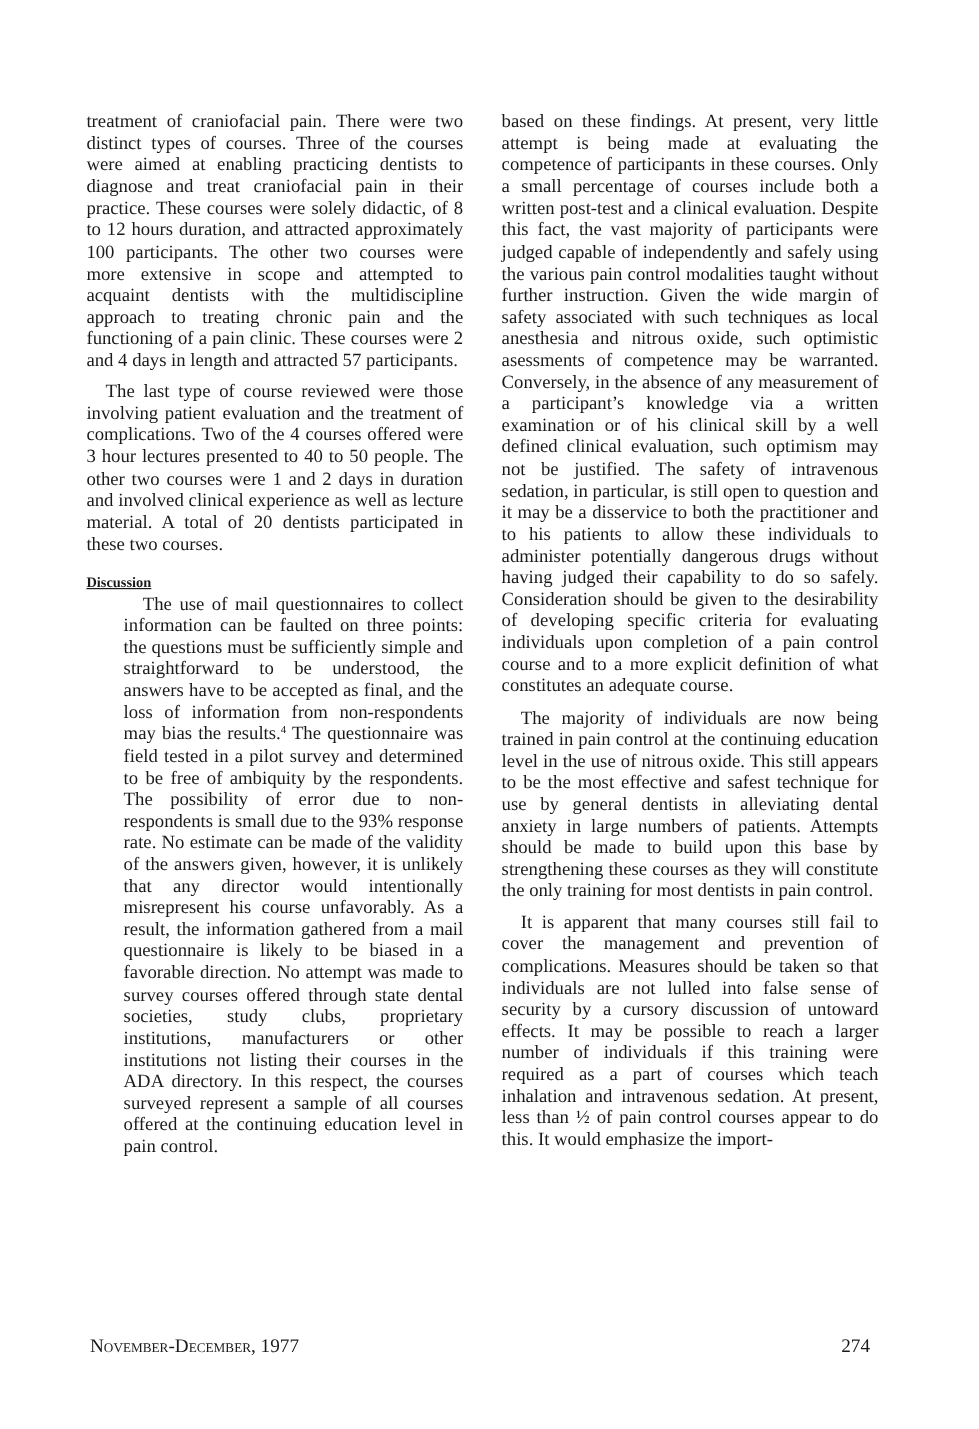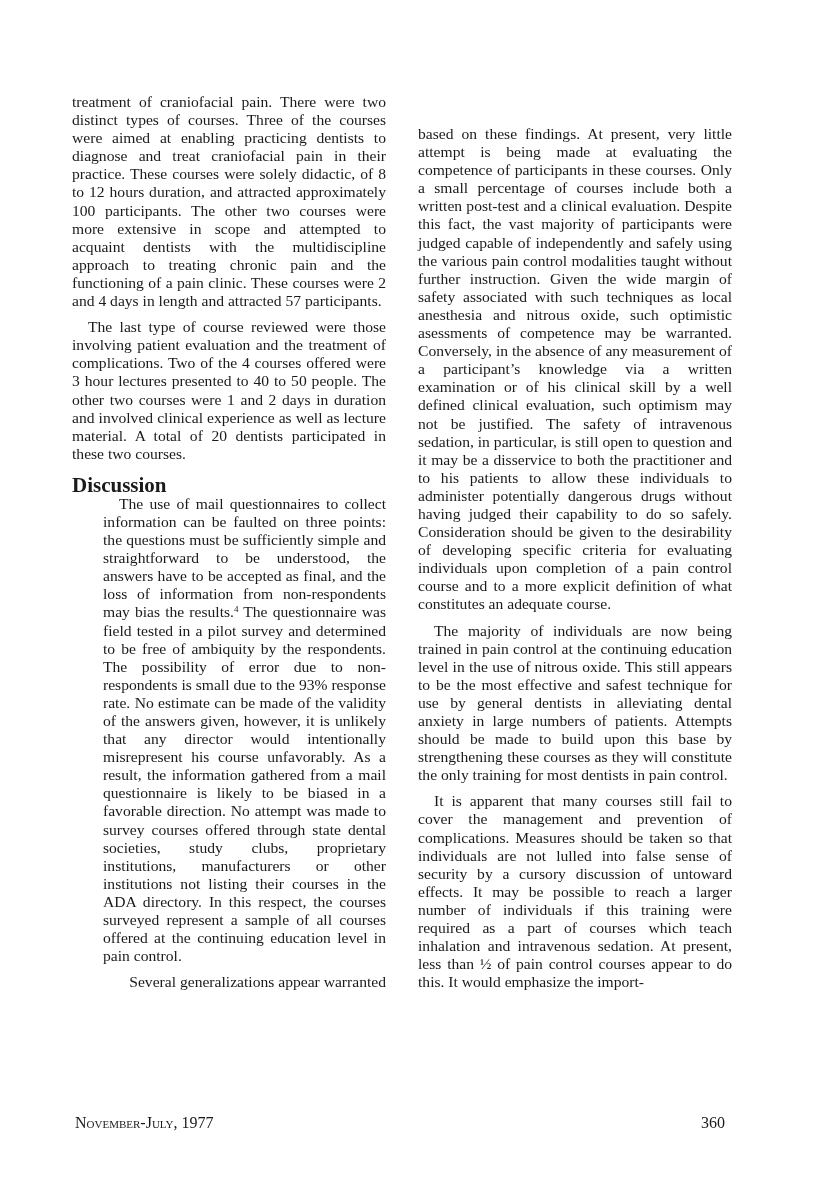--- a/index.html
+++ b/index.html
@@ -11,48 +11,48 @@
   .col {
     position: absolute; top: 93px;
     width: 314px;
     font-family: "Liberation Serif", "DejaVu Serif", serif;
     font-size: 15.6px;
     line-height: 18.1px;
     text-align: justify;
     hyphens: none;
   }
   .col-left { left: 72px; }
-  .col-right { left: 418px; margin-top: 32px; }
+  .col-right { left: 418px; }
   .col p { margin: 0 0 8px 0; text-indent: 16px; }
   .col p.first { text-indent: 0; }
   .col h2 {
-    font-size: 21px; font-weight: bold; margin: 13px 0 1px 0;
+    font-size: 12px; font-weight: bold; margin: 13px 0 1px 0;
     line-height: 18px;
+    text-decoration: underline;
   }
   .col p.after-heading { text-indent: 16px; margin-left: 31px; }
   sup { font-size: 9px; line-height: 0; vertical-align: 5px; }
   .footer {
     position: absolute; top: 1114px;
     font-family: "Liberation Serif", "DejaVu Serif", serif;
     font-size: 16px;
   }
   .footer-left { left: 75px; font-variant: small-caps; }
   .footer-right { left: 701px; }
 </style>
 </head>
 <body>
 
 <div class="col col-left">
   <p class="first">treatment of craniofacial pain. There were two distinct types of courses. Three of the courses were aimed at enabling practicing dentists to diagnose and treat craniofacial pain in their practice. These courses were solely didactic, of 8 to 12 hours duration, and attracted approximately 100 participants. The other two courses were more extensive in scope and attempted to acquaint dentists with the multidiscipline approach to treating chronic pain and the functioning of a pain clinic. These courses were 2 and 4 days in length and attracted 57 participants.</p>
   <p>The last type of course reviewed were those involving patient evaluation and the treatment of complications. Two of the 4 courses offered were 3 hour lectures presented to 40 to 50 people. The other two courses were 1 and 2 days in duration and involved clinical experience as well as lecture material. A total of 20 dentists participated in these two courses.</p>
   <h2>Discussion</h2>
   <p class="after-heading"><span>The use of mail questionnaires to collect information can be faulted on three points: the questions must be sufficiently simple and straightforward to be understood, the answers have to be accepted as final, and the loss of information from non-respondents may bias the results.</span><sup>4</sup><span> The questionnaire was field tested in a pilot survey and determined to be free of ambiquity by the respondents. The possibility of error due to non-respondents is small due to the 93% response rate. No estimate can be made of the validity of the answers given, however, it is unlikely that any director would intentionally misrepresent his course unfavorably. As a result, the information gathered from a mail questionnaire is likely to be biased in a favorable direction. No attempt was made to survey courses offered through state dental societies, study clubs, proprietary institutions, manufacturers or other institutions not listing their courses in the ADA directory. In this respect, the courses surveyed represent a sample of all courses offered at the continuing education level in pain control.</span></p>
-  <p style="text-align:right;">Several generalizations appear warranted</p>
 </div>
 
 <div class="col col-right">
   <p class="first">based on these findings. At present, very little attempt is being made at evaluating the competence of participants in these courses. Only a small percentage of courses include both a written post-test and a clinical evaluation. Despite this fact, the vast majority of participants were judged capable of independently and safely using the various pain control modalities taught without further instruction. Given the wide margin of safety associated with such techniques as local anesthesia and nitrous oxide, such optimistic asessments of competence may be warranted. Conversely, in the absence of any measurement of a participant’s knowledge via a written examination or of his clinical skill by a well defined clinical evaluation, such optimism may not be justified. The safety of intravenous sedation, in particular, is still open to question and it may be a disservice to both the practitioner and to his patients to allow these individuals to administer potentially dangerous drugs without having judged their capability to do so safely. Consideration should be given to the desirability of developing specific criteria for evaluating individuals upon completion of a pain control course and to a more explicit definition of what constitutes an adequate course.</p>
   <p>The majority of individuals are now being trained in pain control at the continuing education level in the use of nitrous oxide. This still appears to be the most effective and safest technique for use by general dentists in alleviating dental anxiety in large numbers of patients. Attempts should be made to build upon this base by strengthening these courses as they will constitute the only training for most dentists in pain control.</p>
   <p>It is apparent that many courses still fail to cover the management and prevention of complications. Measures should be taken so that individuals are not lulled into false sense of security by a cursory discussion of untoward effects. It may be possible to reach a larger number of individuals if this training were required as a part of courses which teach inhalation and intravenous sedation. At present, less than ½ of pain control courses appear to do this. It would emphasize the import-</p>
 </div>
 
-<div class="footer footer-left">November-July, 1977</div>
-<div class="footer footer-right">360</div>
+<div class="footer footer-left">November-December, 1977</div>
+<div class="footer footer-right">274</div>
 
 </body></html>

